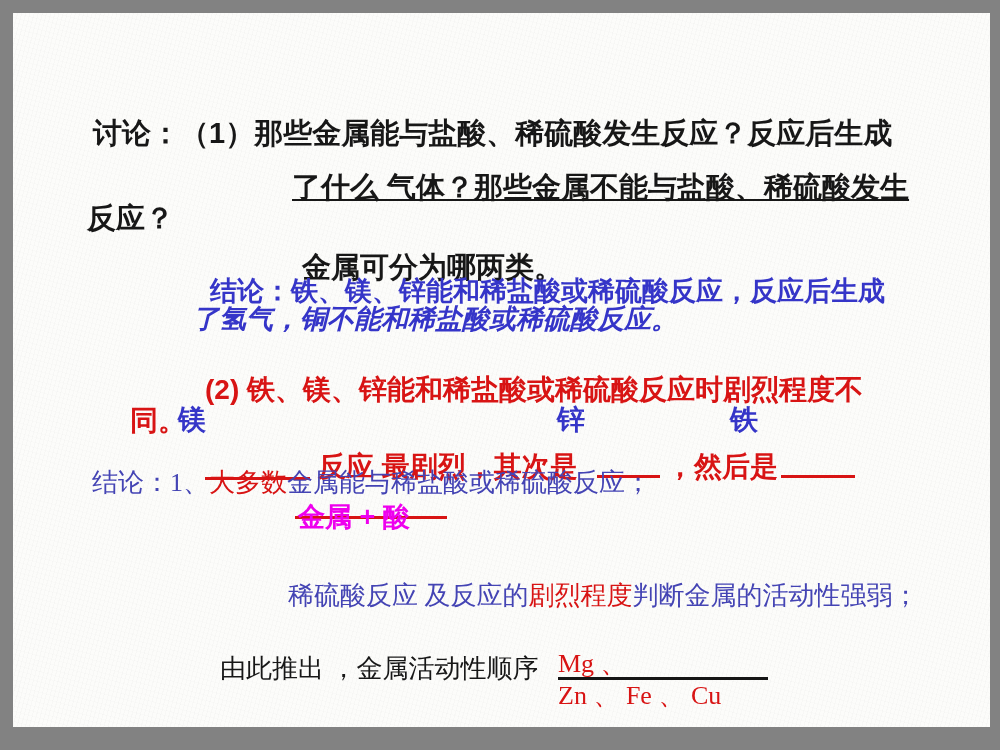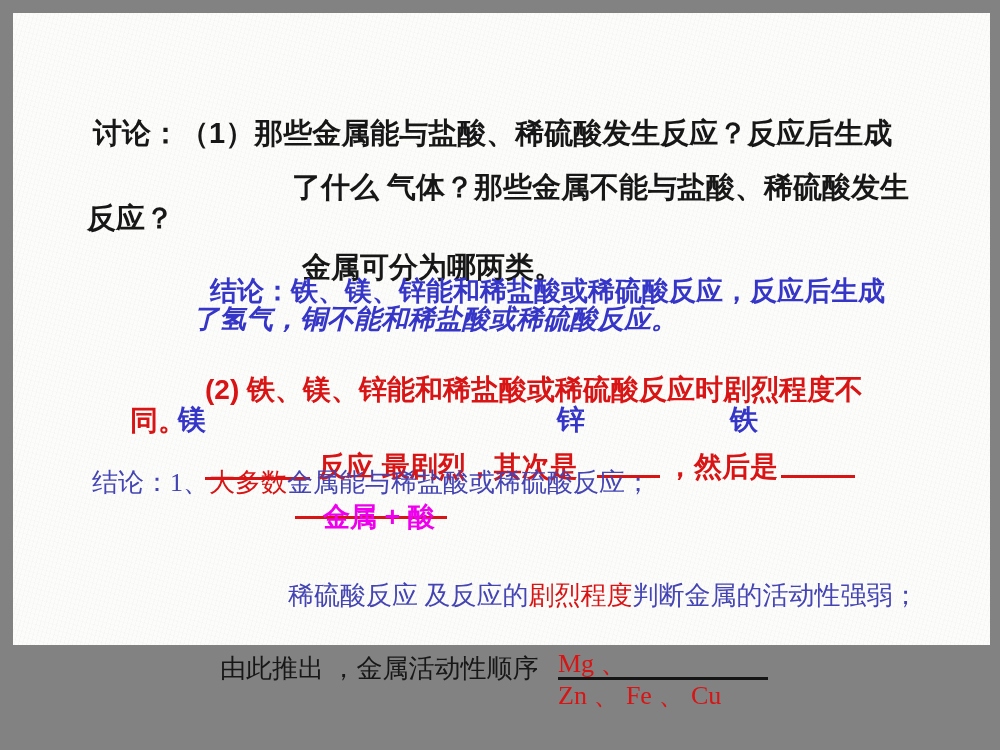--- a/index.html
+++ b/index.html
@@ -4,40 +4,40 @@
 <style>
   html,body{margin:0;padding:0;}
   body{
     width:1000px;height:750px;
     background:#828282;
     position:relative;
     overflow:hidden;
     font-family:"Liberation Sans", sans-serif;
   }
   #slide{
-    position:absolute;left:13px;top:13px;width:977px;height:632px;
+    position:absolute;left:13px;top:13px;width:977px;height:714px;
     background:#fcfcfa;
     background-image:
       repeating-linear-gradient(105deg, rgba(150,150,150,0.045) 0 1px, transparent 1px 4px),
       repeating-linear-gradient(15deg, rgba(180,180,180,0.035) 0 1px, transparent 1px 5px);
   }
   .frag{position:absolute;white-space:nowrap;line-height:1.12;}
   .sans{font-family:"Liberation Sans", sans-serif;}
   .serif{font-family:"Liberation Serif", serif;}
   .b{font-weight:bold;}
 
   .ink-black{color:#171717;}
   .ink-blue-bold{color:#3535c8;}
   .ink-blue{color:#4444b4;margin-top:24px;}
   .ink-red{color:#d81414;}
-  .ink-magenta{color:#ee00ee;margin-left:25px;}
+  .ink-magenta{color:#ee00ee;}
 
   
   #disc-l1{left:80px;top:104px;font-size:29px;}
-  #disc-l2{left:279px;top:158px;font-size:29px;}
+  #disc-l2{left:279px;top:158px;font-size:29px;text-decoration:underline;}
   #disc-l3{left:74px;top:189px;font-size:29px;}
   #q2{left:289px;top:238px;font-size:29px;font-weight:600;}
 
   
   #concl1-l1{left:179px;top:263px;font-size:27px;margin-left:18px;}
   #concl1-l2{left:179px;top:291px;font-size:27px;font-style:italic;}
 
   
   #p2-l1{left:192px;top:361px;font-size:28px;}
   #p2-tong{left:117px;top:392px;font-size:28px;}

